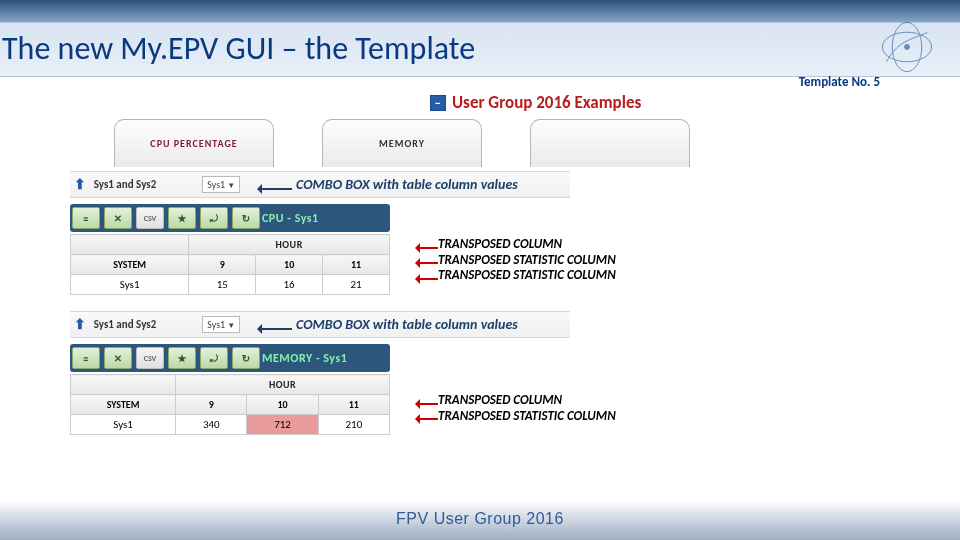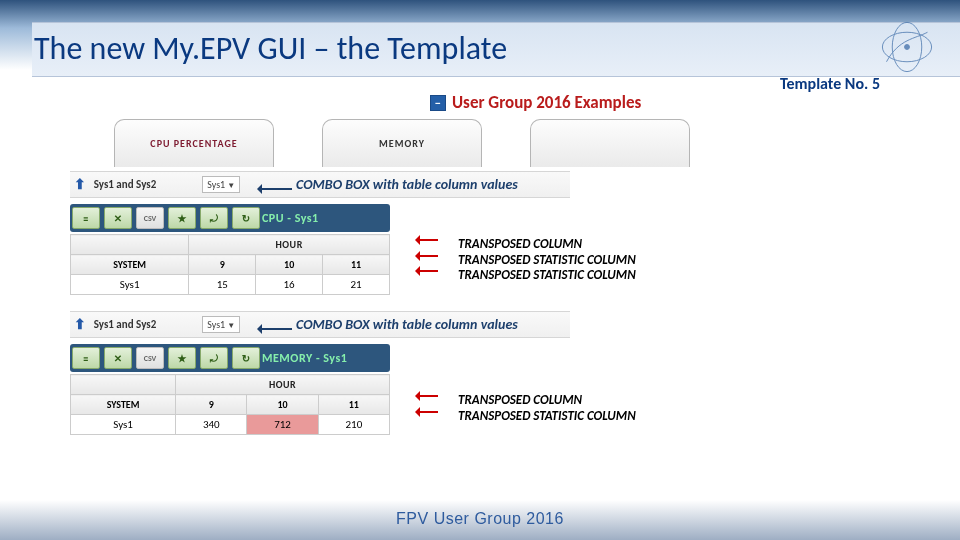--- a/index.html
+++ b/index.html
@@ -19,28 +19,27 @@
     position: absolute; bottom: 0; left: 0; right: 0; height: 40px;
     background: linear-gradient(0deg, rgba(12,52,105,0.4) 0%, rgba(255,255,255,0) 100%);
     z-index: 0;
   }
   .title-stripe {
     position: absolute; top: 22px; left: 0; right: 0;
     background: linear-gradient(180deg, #d8e4f2 0%, #e8eff8 100%);
     border-top: 1px solid #b6c4d9; border-bottom: 1px solid #b6c4d9;
     padding: 6px 10px 8px 2px;
     z-index: 2;
-    margin-left: 32px;
   }
   .title-stripe h1 {
     color: #0a3980; font-size: 32px; font-weight: 400;
   }
   .template-no {
     position: absolute; top: 74px; right: 80px;
-    color: #0a3980; font-weight: 700; font-size: 16px; z-index: 3;
+    color: #0a3980; font-weight: 700; font-size: 13px; z-index: 3;
   }
   .logo-right {
     position: absolute; top: 14px; right: 12px; width: 82px; height: 66px;
     opacity: 0.75; z-index: 3;
   }
   .content {
     position: absolute; top: 92px; left: 70px; width: 820px;
     z-index: 3;
   }
   .meta {
@@ -114,21 +113,21 @@
     font-weight: 700; color: #222; font-size: 10px; letter-spacing: 0.5px;
   }
   .table .sys-hdr { background: linear-gradient(180deg,#f7f7f7,#e7e7e7); font-weight:700; font-size:10px;}
   .table td.hl { background: #e99a9a; }
   .ann-blue {
     color: #1d3f6c; font-size: 14px; font-weight: 700; font-style: italic;
     display: flex; align-items: flex-end; gap: 4px;
   }
   .ann-black {
     color: #000; font-size: 13px; font-weight: 700; font-style: italic;
-    display: flex; align-items: flex-start; gap: 20px; line-height: 1.2;
+    display: flex; align-items: flex-end; gap: 0; line-height: 1.2;
   }
   .arrow-blue {
     width: 40px; height: 8px; position: relative;
     display: inline-block;
   }
   .arrow-blue::before {
     content:""; position:absolute; top:3px; left:6px; right:0; height:2px;
     background:#1d3f6c;
   }
   .arrow-blue::after {

